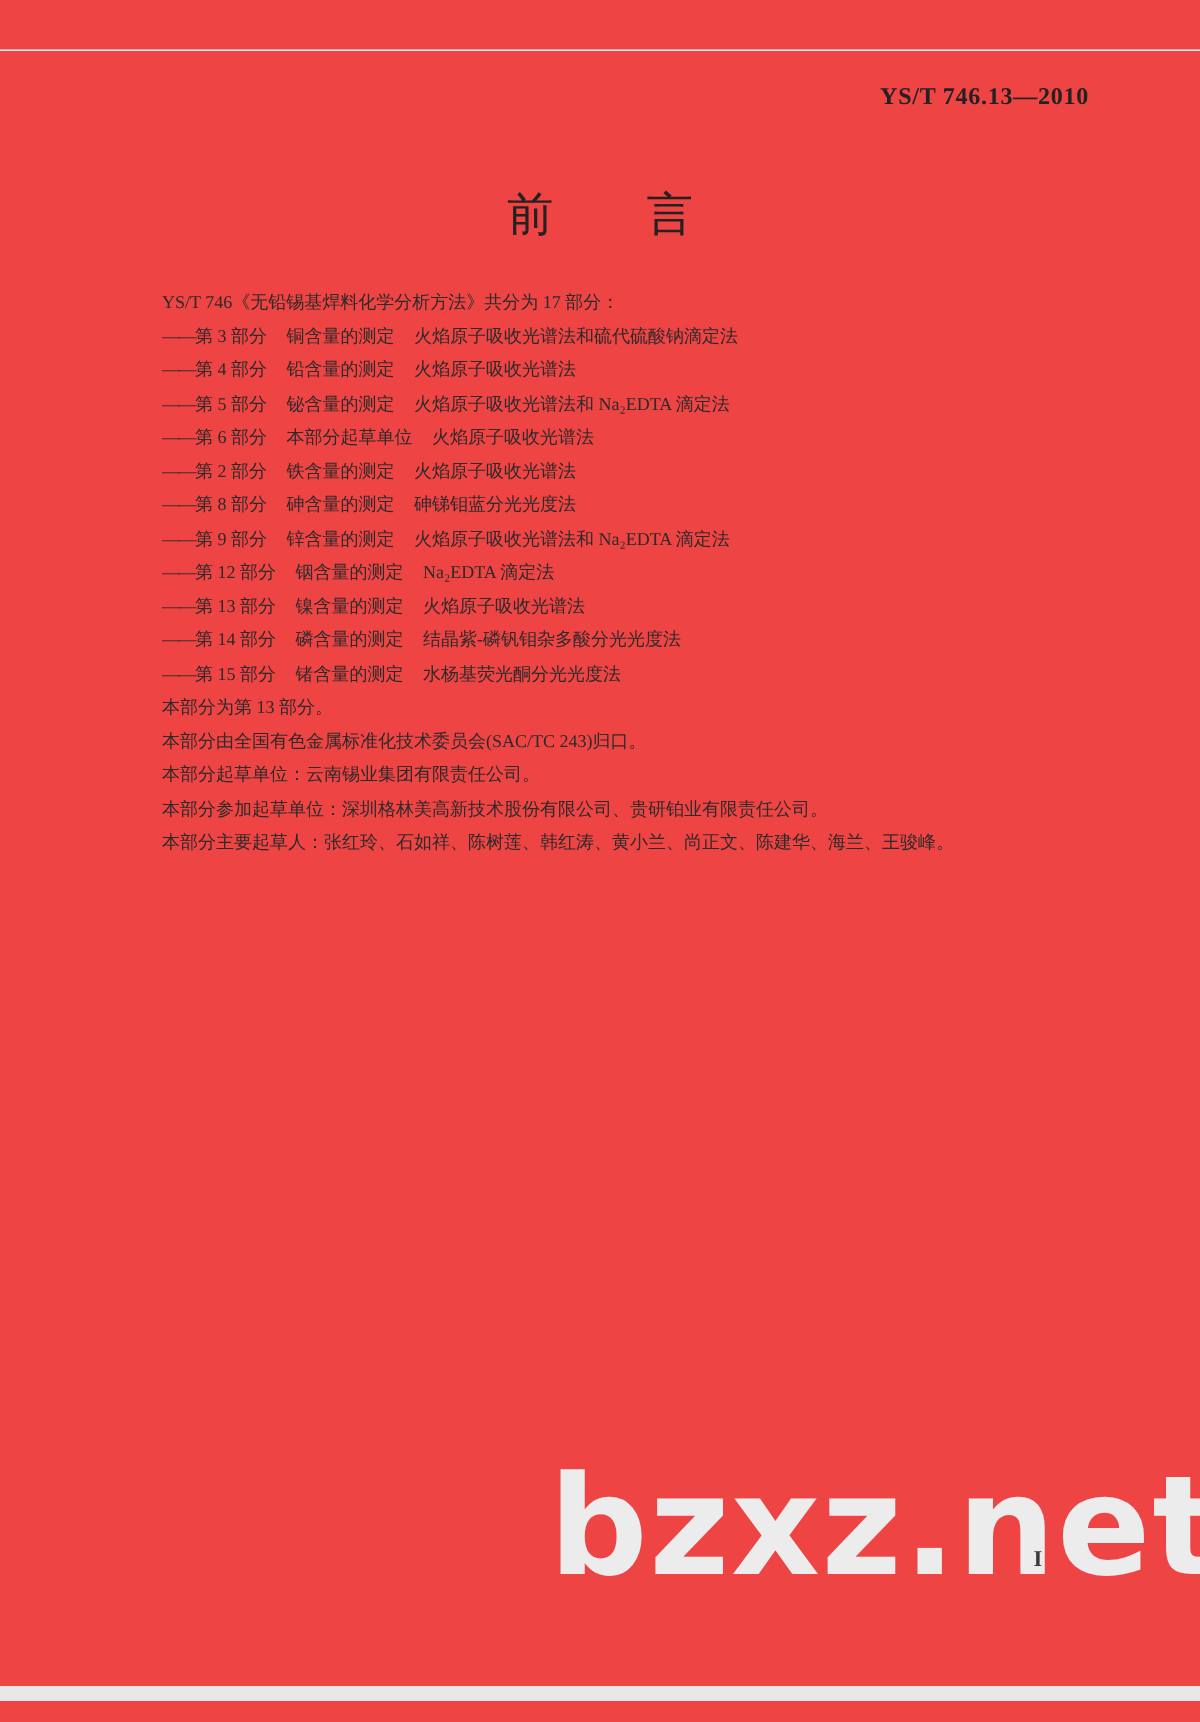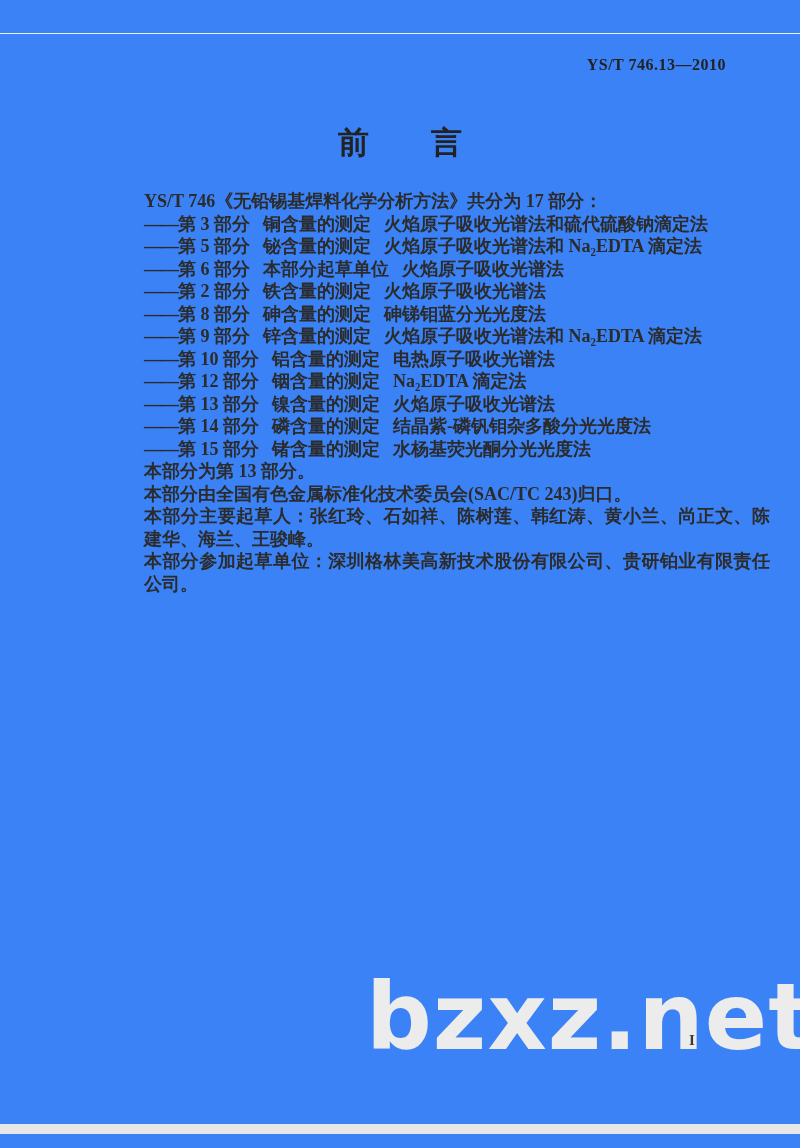--- a/index.html
+++ b/index.html
@@ -1,32 +1,32 @@
 <!DOCTYPE html>
 <html><head>
 <meta charset="utf-8">
 <style>
   html,body{margin:0;padding:0;background:#ffffff;}
   .page{
-    position:relative;width:800px;height:1148px;background:#3b82f6;overflow:hidden;
+    position:relative;width:800px;height:1148px;background:#ef4444;overflow:hidden;
     font-family:"Liberation Serif","DejaVu Serif",serif;color:#2b2b2b;
   }
   .scan-topline{position:absolute;top:33px;left:0;width:100%;height:1px;background:#f1f1f1;}
   .doc-header{
     position:absolute;top:56px;right:74px;
     font-size:16px;font-weight:700;letter-spacing:0.5px;color:#222;
   }
   .doc-title{
     position:absolute;top:122px;left:0;width:100%;margin:0;
-    text-align:center;font-size:31px;font-weight:700;color:#222;
+    text-align:center;font-size:31px;font-weight:400;color:#222;
     letter-spacing:2em;padding-left:2em;box-sizing:border-box;
   }
   .content{
     position:absolute;top:190px;left:108px;width:626px;
-    font-size:18px;font-weight:700;line-height:22.5px;text-align:justify;margin-left:36px;
+    font-size:12px;font-weight:400;line-height:22.5px;text-align:justify;
   }
   .intro{margin:0;}
   ul.parts{list-style:none;margin:0;padding:0;}
   li.part{padding-left:30px;text-indent:-30px;}
   .dash{letter-spacing:-1px;}
   .part-num{margin-right:13px;}
   .part-subject{margin-right:13px;}
   .paras p{margin:0;}
   .watermark{
     position:absolute;left:366px;top:972px;
@@ -52,50 +52,51 @@
   <h1 class="doc-title">前言</h1>
 
   <main class="content">
     <p class="intro">YS/T 746《无铅锡基焊料化学分析方法》共分为 17 部分：</p>
 
     <ul class="parts" id="parts-list">
 
 
   <li class="part"><span class="dash">——</span><span class="part-num">第 3 部分</span><span class="part-subject">铜含量的测定</span><span class="part-method">火焰原子吸收光谱法和硫代硫酸钠滴定法</span></li>
 
+  <li class="part"><span class="dash">——</span><span class="part-num">第 4 部分</span><span class="part-subject">铅含量的测定</span><span class="part-method">火焰原子吸收光谱法</span></li>
 
   <li class="part"><span class="dash">——</span><span class="part-num">第 5 部分</span><span class="part-subject">铋含量的测定</span><span class="part-method">火焰原子吸收光谱法和 Na₂EDTA 滴定法</span></li>
 
   <li class="part"><span class="dash">——</span><span class="part-num">第 6 部分</span><span class="part-subject">本部分起草单位</span><span class="part-method">火焰原子吸收光谱法</span></li>
 
   <li class="part"><span class="dash">——</span><span class="part-num">第 2 部分</span><span class="part-subject">铁含量的测定</span><span class="part-method">火焰原子吸收光谱法</span></li>
 
   <li class="part"><span class="dash">——</span><span class="part-num">第 8 部分</span><span class="part-subject">砷含量的测定</span><span class="part-method">砷锑钼蓝分光光度法</span></li>
 
   <li class="part"><span class="dash">——</span><span class="part-num">第 9 部分</span><span class="part-subject">锌含量的测定</span><span class="part-method">火焰原子吸收光谱法和 Na₂EDTA 滴定法</span></li>
 
-  <li class="part"><span class="dash">——</span><span class="part-num">第 10 部分</span><span class="part-subject">铝含量的测定</span><span class="part-method">电热原子吸收光谱法</span></li>
 
 
   <li class="part"><span class="dash">——</span><span class="part-num">第 12 部分</span><span class="part-subject">铟含量的测定</span><span class="part-method">Na₂EDTA 滴定法</span></li>
 
   <li class="part"><span class="dash">——</span><span class="part-num">第 13 部分</span><span class="part-subject">镍含量的测定</span><span class="part-method">火焰原子吸收光谱法</span></li>
 
   <li class="part"><span class="dash">——</span><span class="part-num">第 14 部分</span><span class="part-subject">磷含量的测定</span><span class="part-method">结晶紫-磷钒钼杂多酸分光光度法</span></li>
 
   <li class="part"><span class="dash">——</span><span class="part-num">第 15 部分</span><span class="part-subject">锗含量的测定</span><span class="part-method">水杨基荧光酮分光光度法</span></li>
 
 
 </ul>
 
     <div class="paras" id="paras">
         <p>本部分为第 13 部分。</p>
         <p>本部分由全国有色金属标准化技术委员会(SAC/TC 243)归口。</p>
+        <p>本部分起草单位：云南锡业集团有限责任公司。</p>
+        <p>本部分参加起草单位：深圳格林美高新技术股份有限公司、贵研铂业有限责任公司。</p>
         <p>本部分主要起草人：张红玲、石如祥、陈树莲、韩红涛、黄小兰、尚正文、陈建华、海兰、王骏峰。</p>
-        <p>本部分参加起草单位：深圳格林美高新技术股份有限公司、贵研铂业有限责任公司。</p>
       </div>
   </main>
 
   <div class="watermark">bzxz.net</div>
 
   <div class="page-number">I</div>
 
   <div class="scan-band-bottom"></div>
 </div>
 

